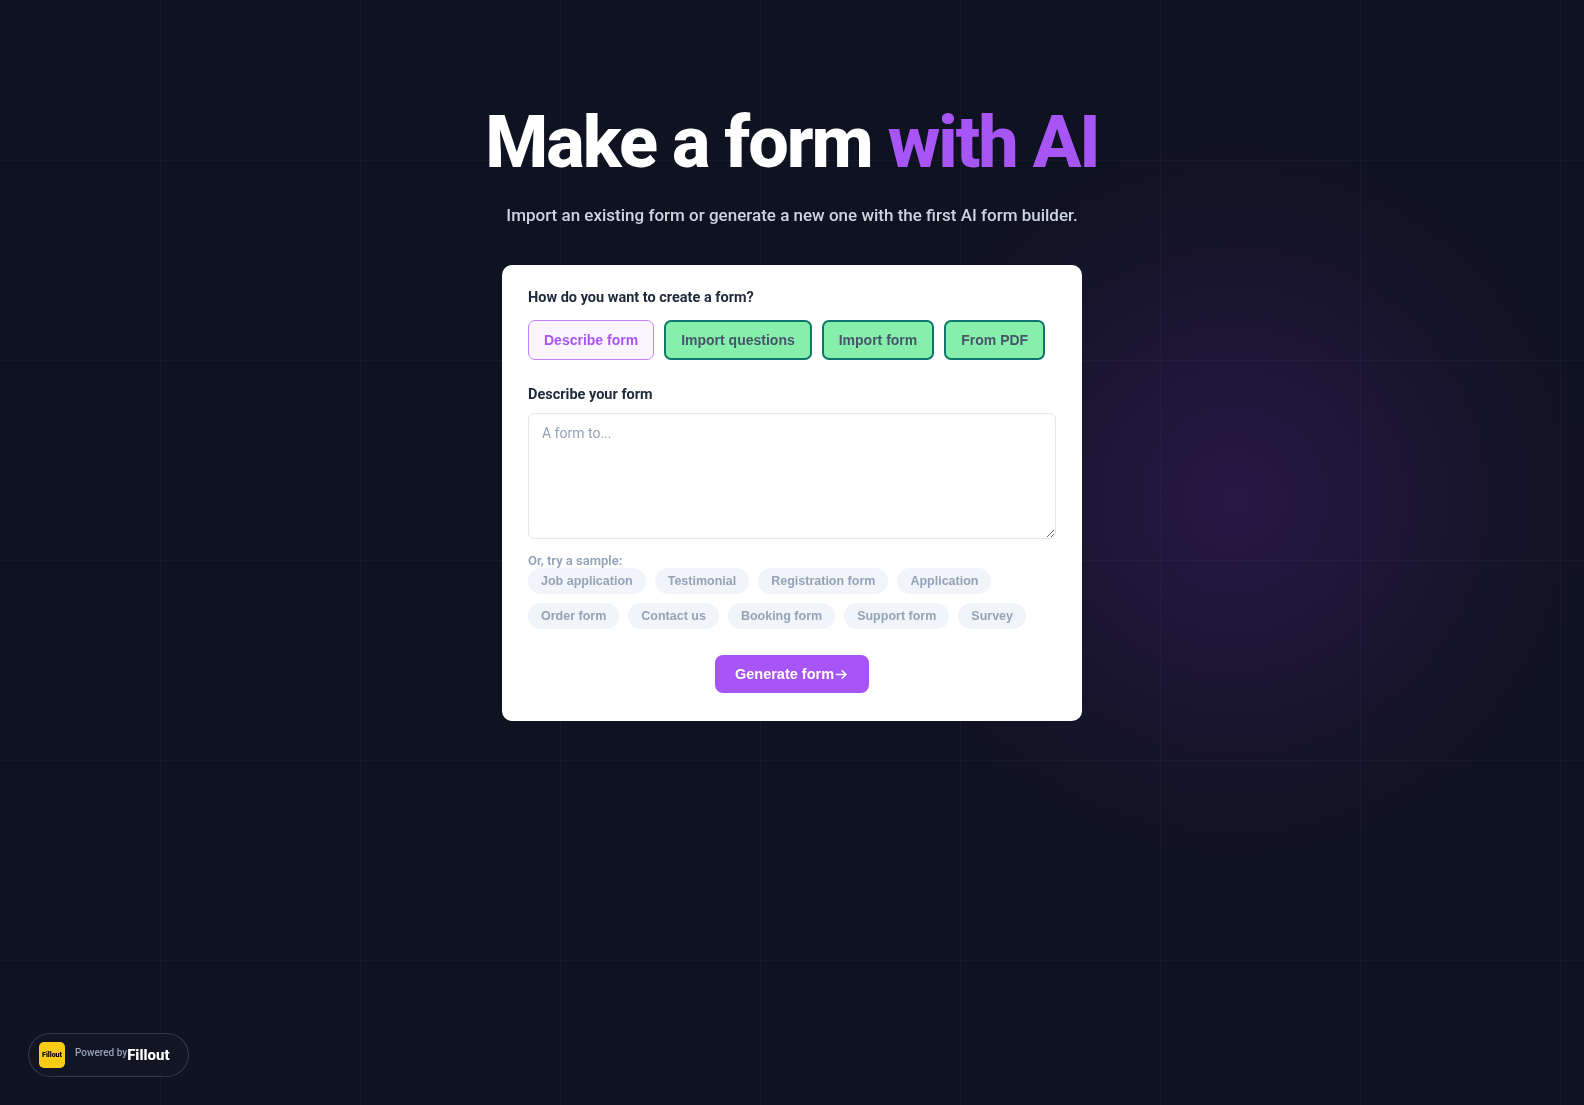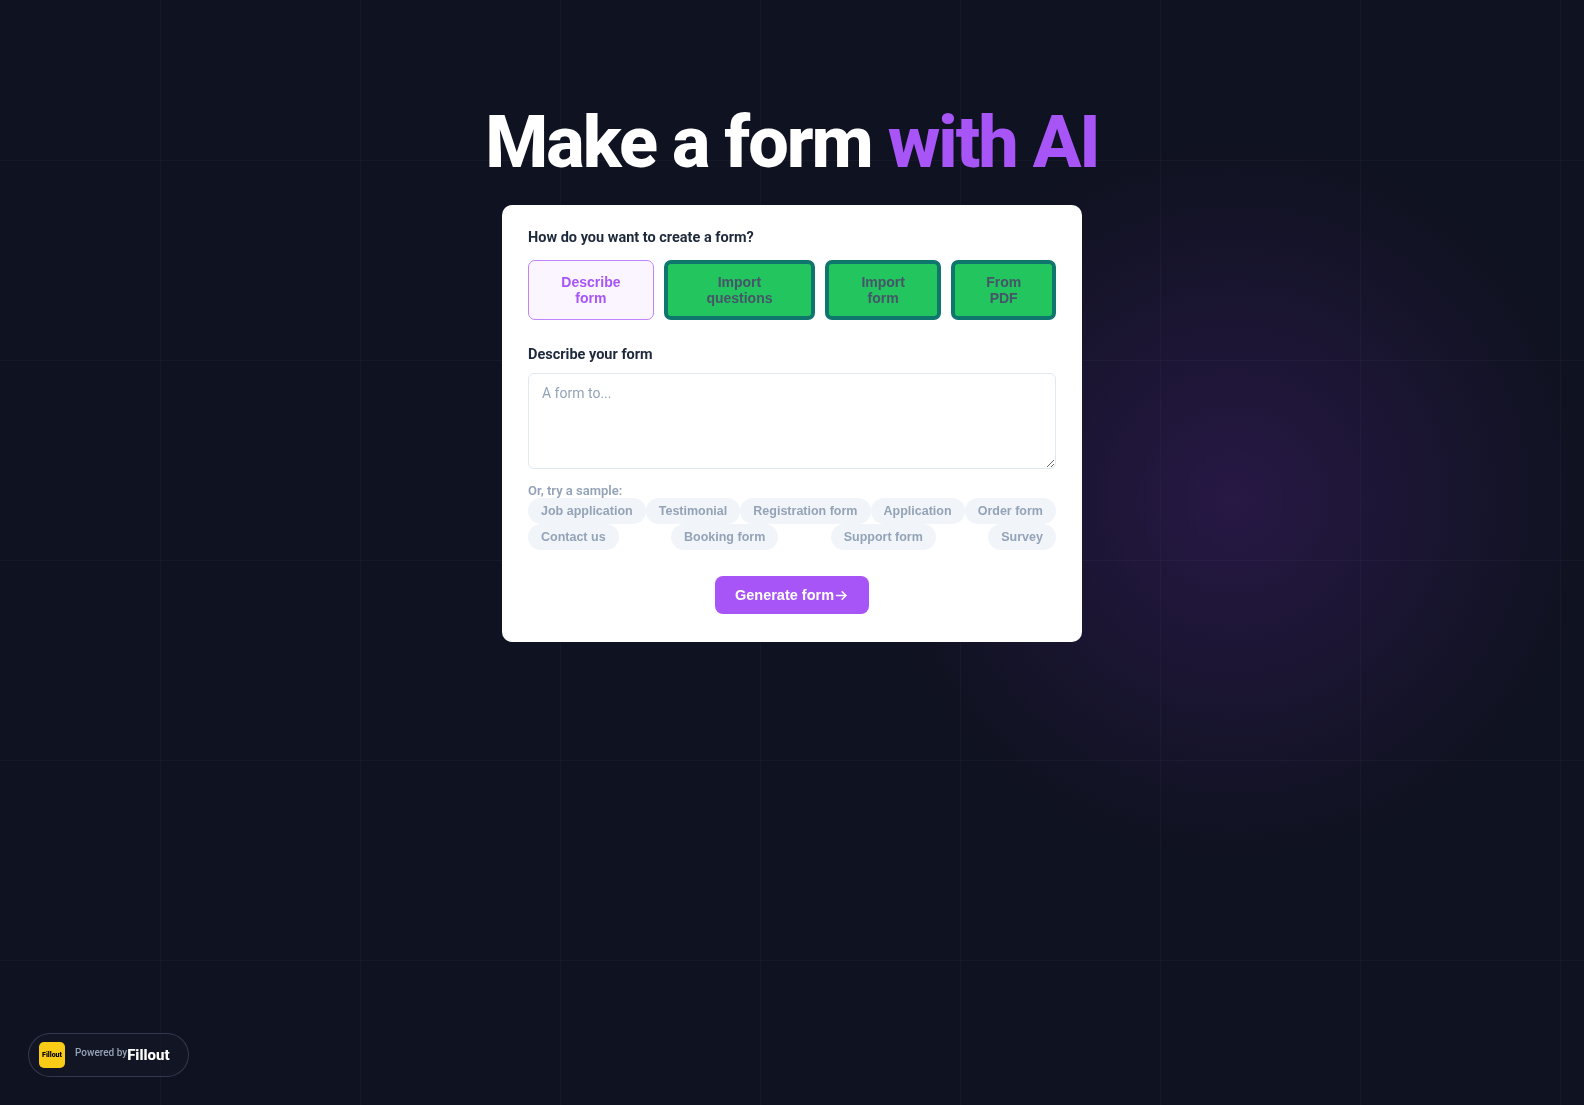--- a/index.html
+++ b/index.html
@@ -87,22 +87,22 @@
       margin-bottom: 14px;
     }
     
     .tabs {
       display: flex;
       gap: 10px;
       margin-bottom: 26px;
     }
     
     .tab {
-      border: 4px solid #0f766e;
-      background: #22c55e;
+      border: 2px solid #0f766e;
+      background: #86efac;
       color: #475569;
       font-size: 14px;
       font-weight: 600;
       padding: 10px 15px;
       border-radius: 7px;
       cursor: pointer;
     }
     
     .tab.active {
       border: 1.5px solid #c084fc;
@@ -112,21 +112,21 @@
     
     .describe-label {
       font-size: 14.5px;
       font-weight: 700;
       color: #1e293b;
       margin-bottom: 10px;
     }
     
     .describe-textarea {
       width: 100%;
-      height: 96px;
+      height: 126px;
       border: 1px solid #e2e8f0;
       border-radius: 6px;
       padding: 11px 13px;
       font-size: 14px;
       font-family: inherit;
       color: #334155;
       resize: both;
     }
     
     .describe-textarea::placeholder {
@@ -137,21 +137,21 @@
       font-size: 13px;
       font-weight: 600;
       color: #94a3b8;
       margin-top: 10px;
       margin-bottom: 0;
     }
     
     .samples {
       display: flex;
       flex-wrap: wrap;
-      justify-content: space-between;
+      gap: 9px;
     }
     
     .sample-chip {
       background: #f1f5f9;
       color: #94a3b8;
       font-size: 12.5px;
       font-weight: 600;
       padding: 6px 13px;
       border-radius: 14px;
       border: none;
@@ -231,20 +231,21 @@
 </head>
 <body>
 
 <div class="bg-grid"></div>
 <div class="bg-glow"></div>
 
 <div class="container">
   <h1 class="hero-title">
     <span class="hero-title-main">Make a form </span><span class="hero-title-accent">with AI</span>
   </h1>
+  <p class="hero-subtitle">Import an existing form or generate a new one with the first AI form builder.</p>
 
   <div class="card">
     <div class="prompt-label">How do you want to create a form?</div>
     
     <div class="tabs">
       <button class="tab active">Describe form</button>
       <button class="tab">Import questions</button>
       <button class="tab">Import form</button>
       <button class="tab">From PDF</button>
     </div>

